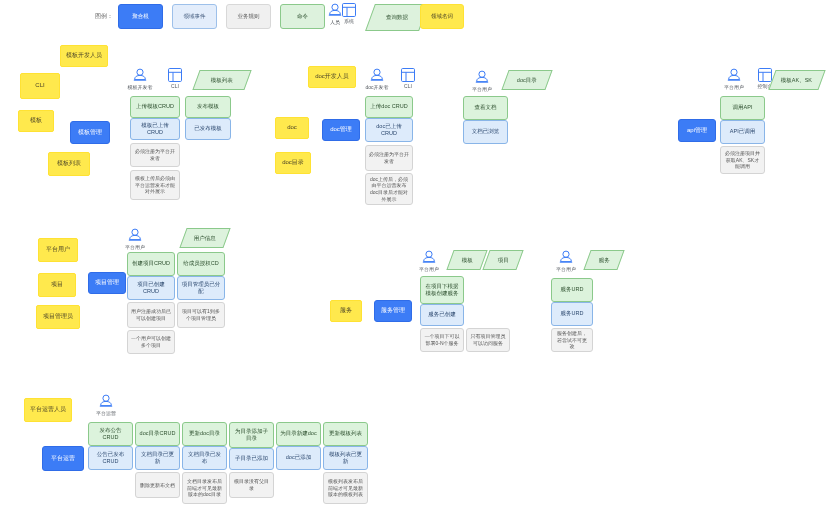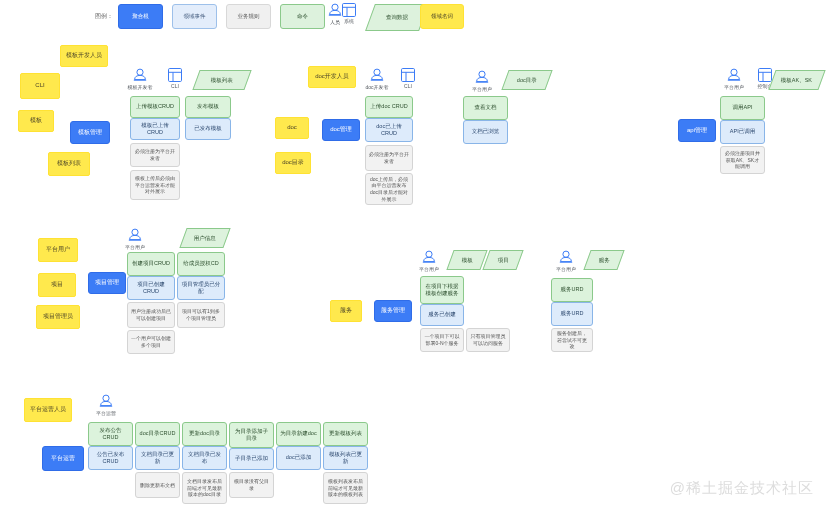--- a/index.html
+++ b/index.html
@@ -424,14 +424,13 @@
   <div class="node evt" style="left:229px;top:448px;width:45px;height:22px;">子目录已添加</div>
   <div class="node rule" style="left:229px;top:472px;width:45px;height:26px;">模目录没有父目录</div>
 
   <div class="node cmd" style="left:276px;top:422px;width:45px;height:24px;">为目录新建doc</div>
   <div class="node evt" style="left:276px;top:446px;width:45px;height:24px;">doc已添加</div>
 
   <div class="node cmd" style="left:323px;top:422px;width:45px;height:24px;">更新模板列表</div>
   <div class="node evt" style="left:323px;top:446px;width:45px;height:24px;">模板列表已更新</div>
   <div class="node rule" style="left:323px;top:472px;width:45px;height:32px;">模板列表发布后前端才可见最新版本的模板列表</div>
 
-  <div id="watermark">@稀土掘金技术社区</div>
 </div>
 
 </body></html>

